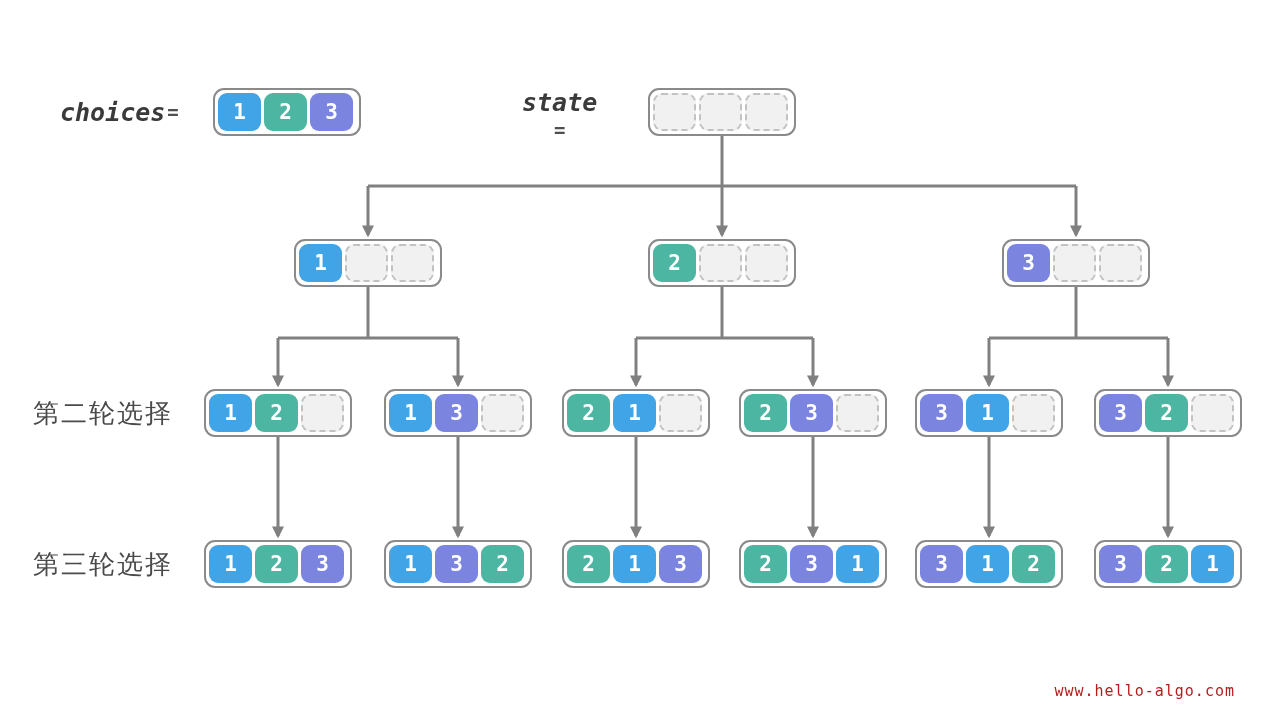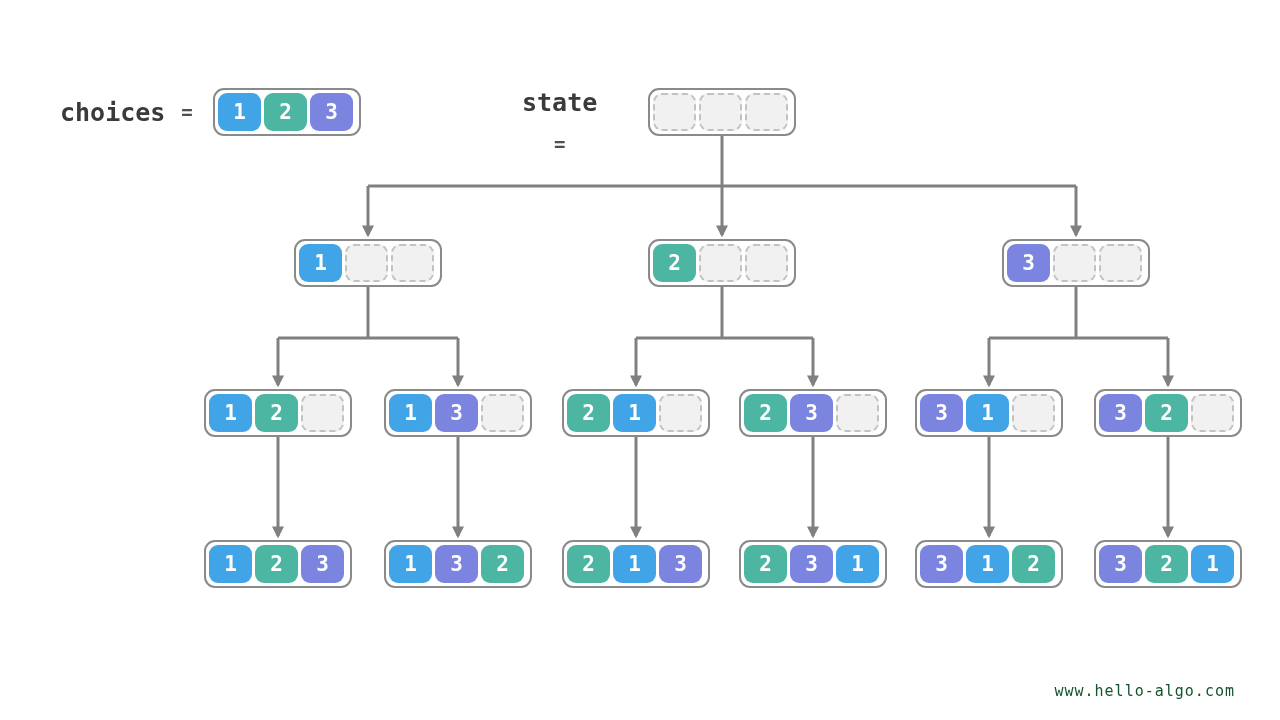--- a/index.html
+++ b/index.html
@@ -11,22 +11,23 @@
     font-family:"Liberation Sans", sans-serif;
   }
   #edges{position:absolute;left:0;top:0;width:1280px;height:720px;pointer-events:none;}
 
   .code-label{
     position:absolute;
     font-family:"DejaVu Sans Mono", monospace;
     font-weight:bold;
     font-size:25px;
     color:#3a3a3a;
-    display:flex;align-items:center;gap:16px;
+    display:flex;align-items:center;gap:2px;
     height:48px;
+    font-style:italic;
   }
   .code-label .eq{font-size:19px;color:#4f4f4f;}
 
   .round-label{
     position:absolute;
     font-size:26px;
     color:#4a4a4a;
     letter-spacing:2px;
     height:48px;
     display:flex;align-items:center;
@@ -55,21 +56,21 @@
   }
   .cell.empty{
     background:#f1f1f1;
     border:2px dashed #c2c2c2;
   }
   .watermark{
     position:absolute;
     right:45px;bottom:20px;
     font-family:"DejaVu Sans Mono", monospace;
     font-size:15px;
-    color:#14532d;
+    color:#b91c1c;
     letter-spacing:1px;
   }
 </style>
 </head>
 <body>
 
 <div class="canvas">
 
   <svg id="edges" viewBox="0 0 1280 720">
     <defs>
@@ -117,20 +118,22 @@
   <div class="code-label" style="left:522px;top:88px;flex-direction:column;">
     <span>state</span>
       <span class="eq">=</span>
   </div>
   <div class="node" id="state-box" style="left:648px;top:88px;">
       <div class="cell empty"></div>
       <div class="cell empty"></div>
       <div class="cell empty"></div>
     </div>
 
+  <div class="round-label" style="left:33px;top:389px;">第二轮选择</div>
+  <div class="round-label" style="left:33px;top:540px;">第三轮选择</div>
 
   <div id="tree-nodes">
       <div class="node" style="left: 294px; top: 239px;">
         <div class="cell" style="background: rgb(65, 164, 230);">1</div>
         <div class="cell empty"></div>
         <div class="cell empty"></div>
       </div>
       <div class="node" style="left: 648px; top: 239px;">
         <div class="cell" style="background: rgb(77, 182, 163);">2</div>
         <div class="cell empty"></div>

